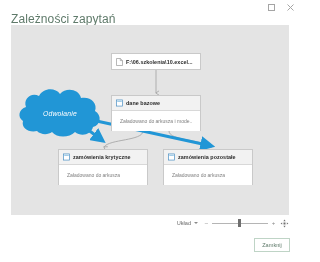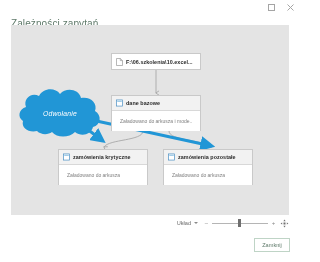--- a/index.html
+++ b/index.html
@@ -48,25 +48,24 @@
     font-size: 9px;
     line-height: 1;
     cursor: default;
   }
   .win-btn svg { display:block; }
 
   .dlg-title {
     position: absolute;
     left: 11px;
     top: 12px;
-    font-size: 10px;
+    font-size: 12px;
     color: #5f7a6a;
     letter-spacing: .1px;
     white-space: nowrap;
-    margin-top: 6px;
   }
 
   
   .canvas {
     position: absolute;
     left: 11px;
     top: 25px;
     width: 278px;
     height: 190px;
     background: #e4e4e4;

